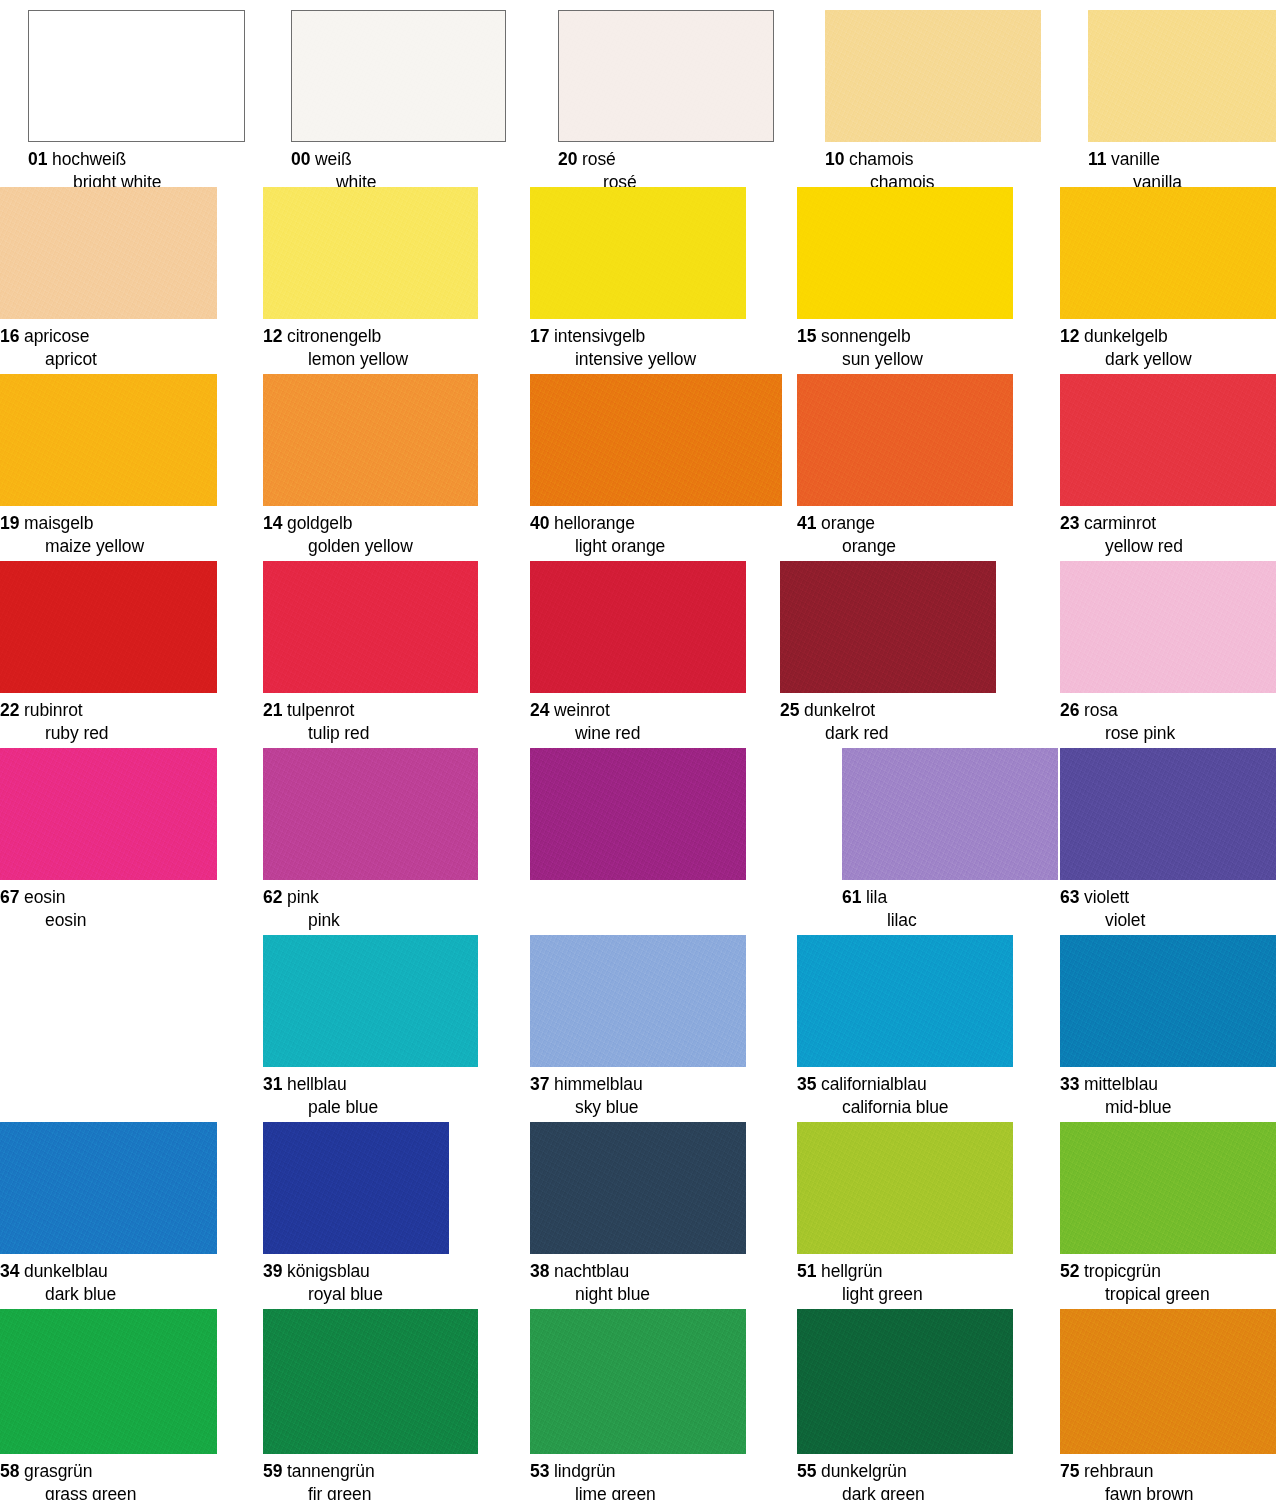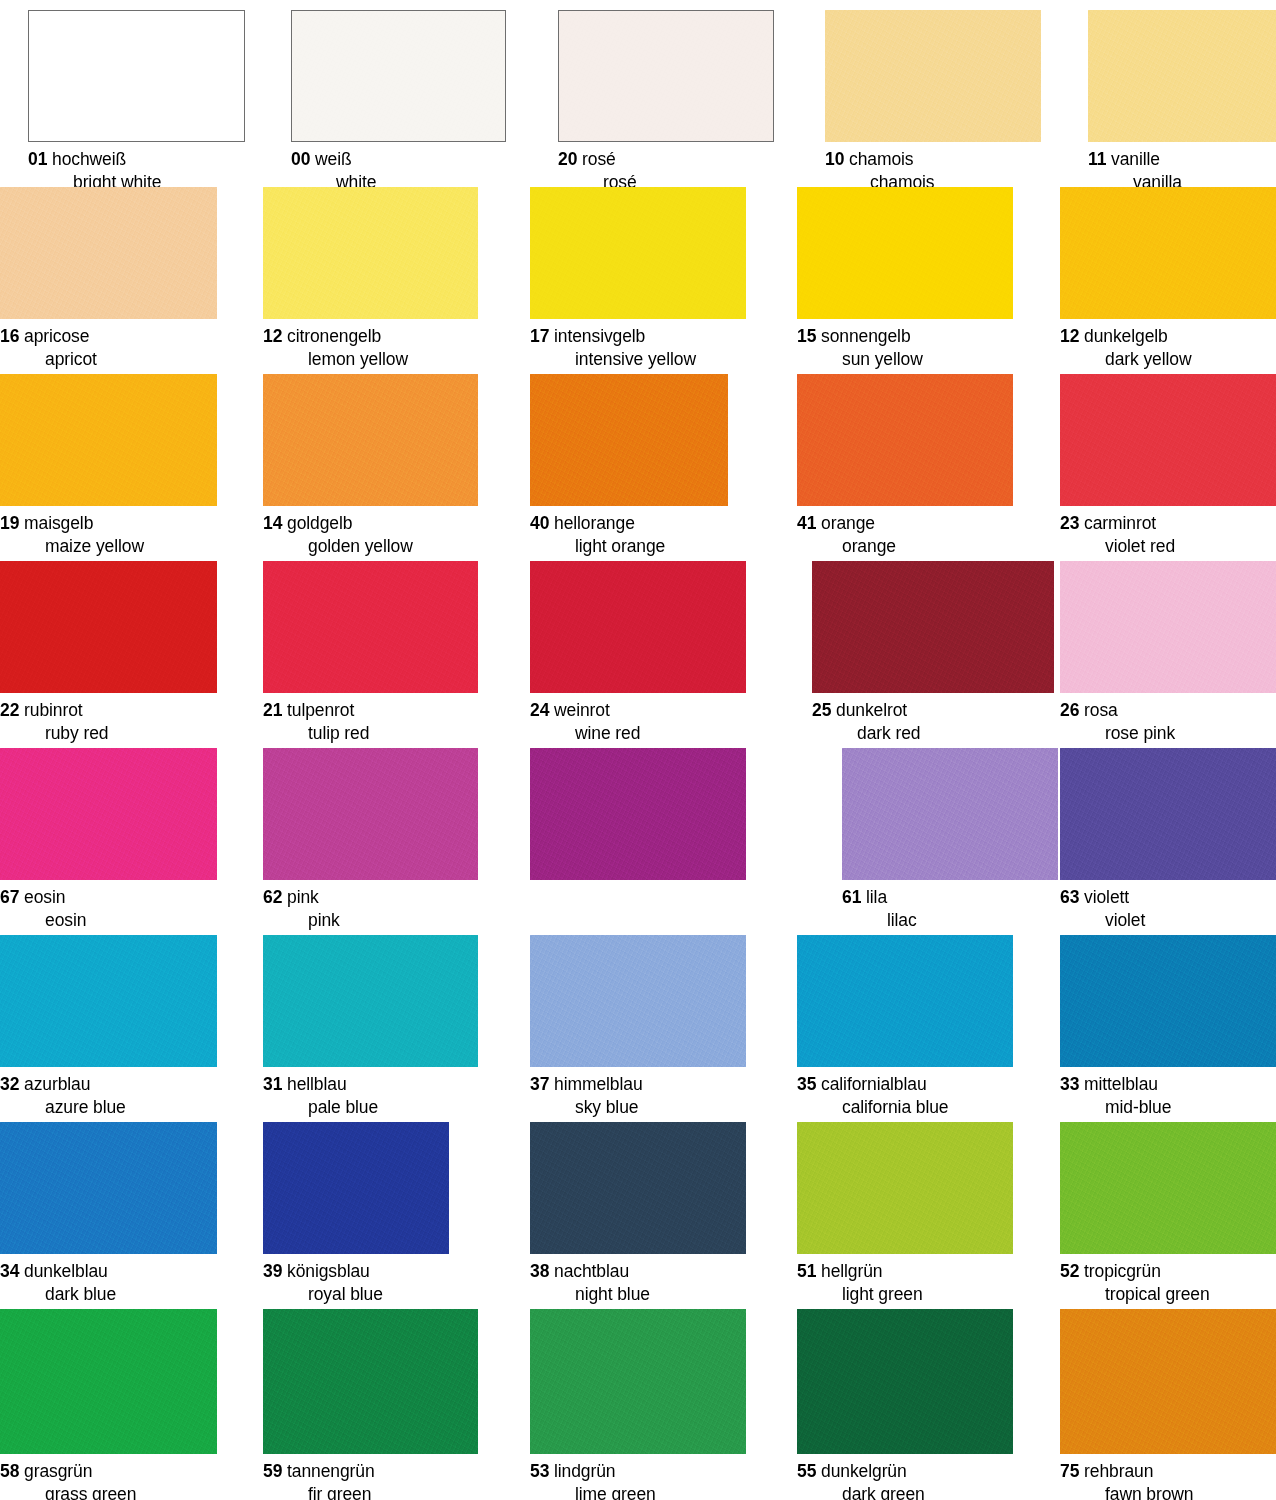--- a/index.html
+++ b/index.html
@@ -177,39 +177,39 @@
           <div class="cap-line cap-en">maize yellow</div>
         </div>
       </div>
       <div class="cell" style="left: 263px; width: 215px;">
         <div class="patch" style="height: 132px; background: rgb(242, 148, 52);"></div>
         <div class="caption">
           <div class="cap-line"><span class="cap-code">14</span> <span class="cap-de">goldgelb</span></div>
           <div class="cap-line cap-en">golden yellow</div>
         </div>
       </div>
-      <div class="cell" style="left: 530px; width: 198px;">
+      <div class="cell" style="left: 530px; width: 252px;">
         <div class="patch" style="height: 132px; background: rgb(232, 120, 16);"></div>
         <div class="caption">
           <div class="cap-line"><span class="cap-code">40</span> <span class="cap-de">hellorange</span></div>
           <div class="cap-line cap-en">light orange</div>
         </div>
       </div>
       <div class="cell" style="left: 797px; width: 216px;">
         <div class="patch" style="height: 132px; background: rgb(234, 95, 38);"></div>
         <div class="caption">
           <div class="cap-line"><span class="cap-code">41</span> <span class="cap-de">orange</span></div>
           <div class="cap-line cap-en">orange</div>
         </div>
       </div>
       <div class="cell" style="left: 1060px; width: 216px;">
         <div class="patch" style="height: 132px; background: rgb(230, 53, 65);"></div>
         <div class="caption">
           <div class="cap-line"><span class="cap-code">23</span> <span class="cap-de">carminrot</span></div>
-          <div class="cap-line cap-en">violet red</div>
+          <div class="cap-line cap-en">yellow red</div>
         </div>
       </div>
     </div>
     <div class="swatch-row" style="position: absolute; left: 0px; top: 561px; height: 190px;">
       <div class="cell" style="left: 0px; width: 217px;">
         <div class="patch" style="height: 132px; background: rgb(214, 28, 28);"></div>
         <div class="caption">
           <div class="cap-line"><span class="cap-code">22</span> <span class="cap-de">rubinrot</span></div>
           <div class="cap-line cap-en">ruby red</div>
         </div>
@@ -221,21 +221,21 @@
           <div class="cap-line cap-en">tulip red</div>
         </div>
       </div>
       <div class="cell" style="left: 530px; width: 216px;">
         <div class="patch" style="height: 132px; background: rgb(211, 28, 54);"></div>
         <div class="caption">
           <div class="cap-line"><span class="cap-code">24</span> <span class="cap-de">weinrot</span></div>
           <div class="cap-line cap-en">wine red</div>
         </div>
       </div>
-      <div class="cell" style="left: 812px; width: 242px;">
+      <div class="cell" style="left: 780px; width: 216px;">
         <div class="patch" style="height: 132px; background: rgb(143, 29, 44);"></div>
         <div class="caption">
           <div class="cap-line"><span class="cap-code">25</span> <span class="cap-de">dunkelrot</span></div>
           <div class="cap-line cap-en">dark red</div>
         </div>
       </div>
       <div class="cell" style="left: 1060px; width: 216px;">
         <div class="patch" style="height: 132px; background: rgb(243, 188, 215);"></div>
         <div class="caption">
           <div class="cap-line"><span class="cap-code">26</span> <span class="cap-de">rosa</span></div>
@@ -270,27 +270,20 @@
       </div>
       <div class="cell" style="left: 1060px; width: 236px;">
         <div class="patch" style="height: 132px; background: rgb(86, 74, 156);"></div>
         <div class="caption">
           <div class="cap-line"><span class="cap-code">63</span> <span class="cap-de">violett</span></div>
           <div class="cap-line cap-en">violet</div>
         </div>
       </div>
     </div>
     <div class="swatch-row" style="position: absolute; left: 0px; top: 935px; height: 190px;">
-      <div class="cell" style="left: 0px; width: 217px;">
-        <div class="patch" style="height: 132px; background: rgb(15, 168, 204);"></div>
-        <div class="caption">
-          <div class="cap-line"><span class="cap-code">32</span> <span class="cap-de">azurblau</span></div>
-          <div class="cap-line cap-en">azure blue</div>
-        </div>
-      </div>
       <div class="cell" style="left: 263px; width: 215px;">
         <div class="patch" style="height: 132px; background: rgb(19, 176, 188);"></div>
         <div class="caption">
           <div class="cap-line"><span class="cap-code">31</span> <span class="cap-de">hellblau</span></div>
           <div class="cap-line cap-en">pale blue</div>
         </div>
       </div>
       <div class="cell" style="left: 530px; width: 216px;">
         <div class="patch" style="height: 132px; background: rgb(140, 170, 220);"></div>
         <div class="caption">

